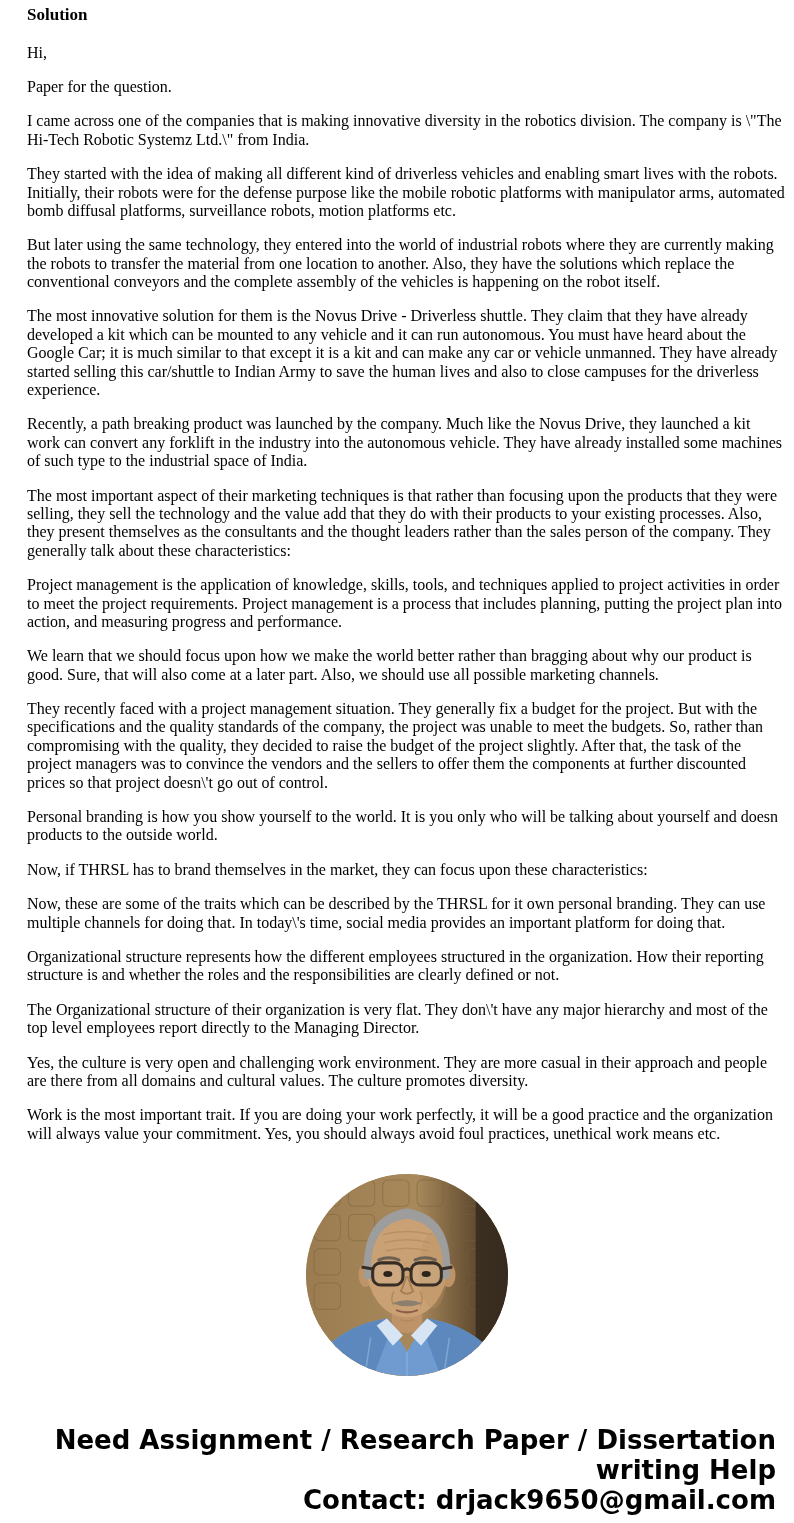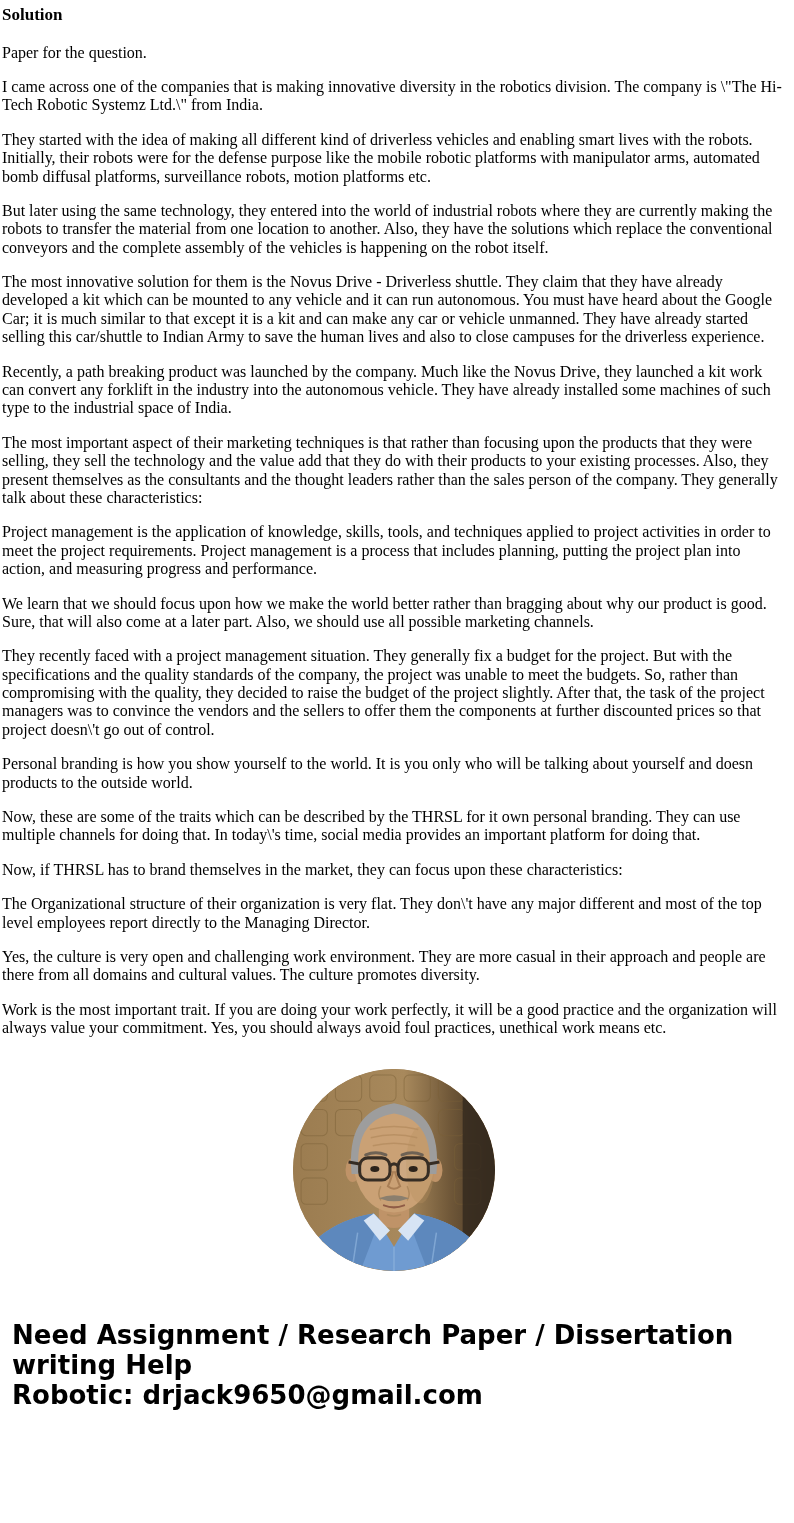--- a/index.html
+++ b/index.html
@@ -6,21 +6,21 @@
   * { box-sizing: border-box; }
   html, body { margin: 0; padding: 0; }
   body {
     width: 794px;
     min-height: 1523px;
     background: #ffffff;
     color: #000000;
     font-family: "Liberation Serif", "DejaVu Serif", serif;
     font-size: 16px;
   }
-  .doc { padding: 5px 8px 0 2px; }
+  .doc { padding: 5px 8px 0 27px; }
   .doc h3 {
     font-size: 17px;
     font-weight: bold;
     margin: 0 0 19px 0;
     line-height: 1.15;
   }
   .doc p {
     margin: 0 0 16px 0;
     line-height: 1.15;
   }
@@ -34,45 +34,47 @@
     height: 202px;
     border-radius: 50%;
     overflow: hidden;
     background: #9b7c50;
   }
   .footer-heading {
     font-family: "DejaVu Sans", "Liberation Sans", sans-serif;
     font-weight: 700;
     font-size: 26px;
     line-height: 1.16;
-    text-align: left;
+    text-align: right;
     color: #000000;
     margin: 49px 10px 28px 10px;
   }
 </style>
 </head>
 <body>
 
 <main class="doc">
   <h3>Solution</h3>
 
+  <p>Hi,</p>
   <p>Paper for the question.</p>
   <p>I came across one of the companies that is making innovative diversity in the robotics division. The company is \"The Hi-Tech Robotic Systemz Ltd.\" from India.</p>
   <p>They started with the idea of making all different kind of driverless vehicles and enabling smart lives with the robots. Initially, their robots were for the defense purpose like the mobile robotic platforms with manipulator arms, automated bomb diffusal platforms, surveillance robots, motion platforms etc.</p>
   <p>But later using the same technology, they entered into the world of industrial robots where they are currently making the robots to transfer the material from one location to another. Also, they have the solutions which replace the conventional conveyors and the complete assembly of the vehicles is happening on the robot itself.</p>
   <p>The most innovative solution for them is the Novus Drive - Driverless shuttle. They claim that they have already developed a kit which can be mounted to any vehicle and it can run autonomous. You must have heard about the Google Car; it is much similar to that except it is a kit and can make any car or vehicle unmanned. They have already started selling this car/shuttle to Indian Army to save the human lives and also to close campuses for the driverless experience.</p>
   <p>Recently, a path breaking product was launched by the company. Much like the Novus Drive, they launched a kit work can convert any forklift in the industry into the autonomous vehicle. They have already installed some machines of such type to the industrial space of India.</p>
   <p>The most important aspect of their marketing techniques is that rather than focusing upon the products that they were selling, they sell the technology and the value add that they do with their products to your existing processes. Also, they present themselves as the consultants and the thought leaders rather than the sales person of the company. They generally talk about these characteristics:</p>
   <p>Project management is the application of knowledge, skills, tools, and techniques applied to project activities in order to meet the project requirements. Project management is a process that includes planning, putting the project plan into action, and measuring progress and performance.</p>
   <p>We learn that we should focus upon how we make the world better rather than bragging about why our product is good. Sure, that will also come at a later part. Also, we should use all possible marketing channels.</p>
   <p>They recently faced with a project management situation. They generally fix a budget for the project. But with the specifications and the quality standards of the company, the project was unable to meet the budgets. So, rather than compromising with the quality, they decided to raise the budget of the project slightly. After that, the task of the project managers was to convince the vendors and the sellers to offer them the components at further discounted prices so that project doesn\'t go out of control.</p>
   <p>Personal branding is how you show yourself to the world. It is you only who will be talking about yourself and doesn products to the outside world.</p>
+  <p>Now, if THRSL has to brand themselves in the market, they can focus upon these characteristics:</p>
   <p>Now, these are some of the traits which can be described by the THRSL for it own personal branding. They can use multiple channels for doing that. In today\'s time, social media provides an important platform for doing that.</p>
-  <p>Now, if THRSL has to brand themselves in the market, they can focus upon these characteristics:</p>
-  <p>The Organizational structure of their organization is very flat. They don\'t have any major different and most of the top level employees report directly to the Managing Director.</p>
+  <p>Organizational structure represents how the different employees structured in the organization. How their reporting structure is and whether the roles and the responsibilities are clearly defined or not.</p>
+  <p>The Organizational structure of their organization is very flat. They don\'t have any major hierarchy and most of the top level employees report directly to the Managing Director.</p>
   <p>Yes, the culture is very open and challenging work environment. They are more casual in their approach and people are there from all domains and cultural values. The culture promotes diversity.</p>
   <p>Work is the most important trait. If you are doing your work perfectly, it will be a good practice and the organization will always value your commitment. Yes, you should always avoid foul practices, unethical work means etc.</p>
 
   <div class="avatar-wrap">
     <div class="avatar">
       <svg viewBox="0 0 200 200" width="202" height="202" role="img" aria-label="profile photo">
         <defs>
           <clipPath id="avc">
               <circle cx="100" cy="100" r="100"></circle>
             </clipPath>
@@ -148,15 +150,15 @@
 
           <path d="M80,143 L96,160 L86,170 L70,150 Z" fill="#d7e4f4"></path>
           <path d="M120,143 L104,160 L114,170 L130,150 Z" fill="#d7e4f4"></path>
         </g>
       </svg>
     </div>
   </div>
 
   <h1 class="footer-heading">
     <span>Need Assignment / Research Paper / Dissertation writing Help</span><br>
-    <span>Robotic: drjack9650@gmail.com</span>
+    <span>Contact: drjack9650@gmail.com</span>
   </h1>
 </main>
 
 </body></html>

